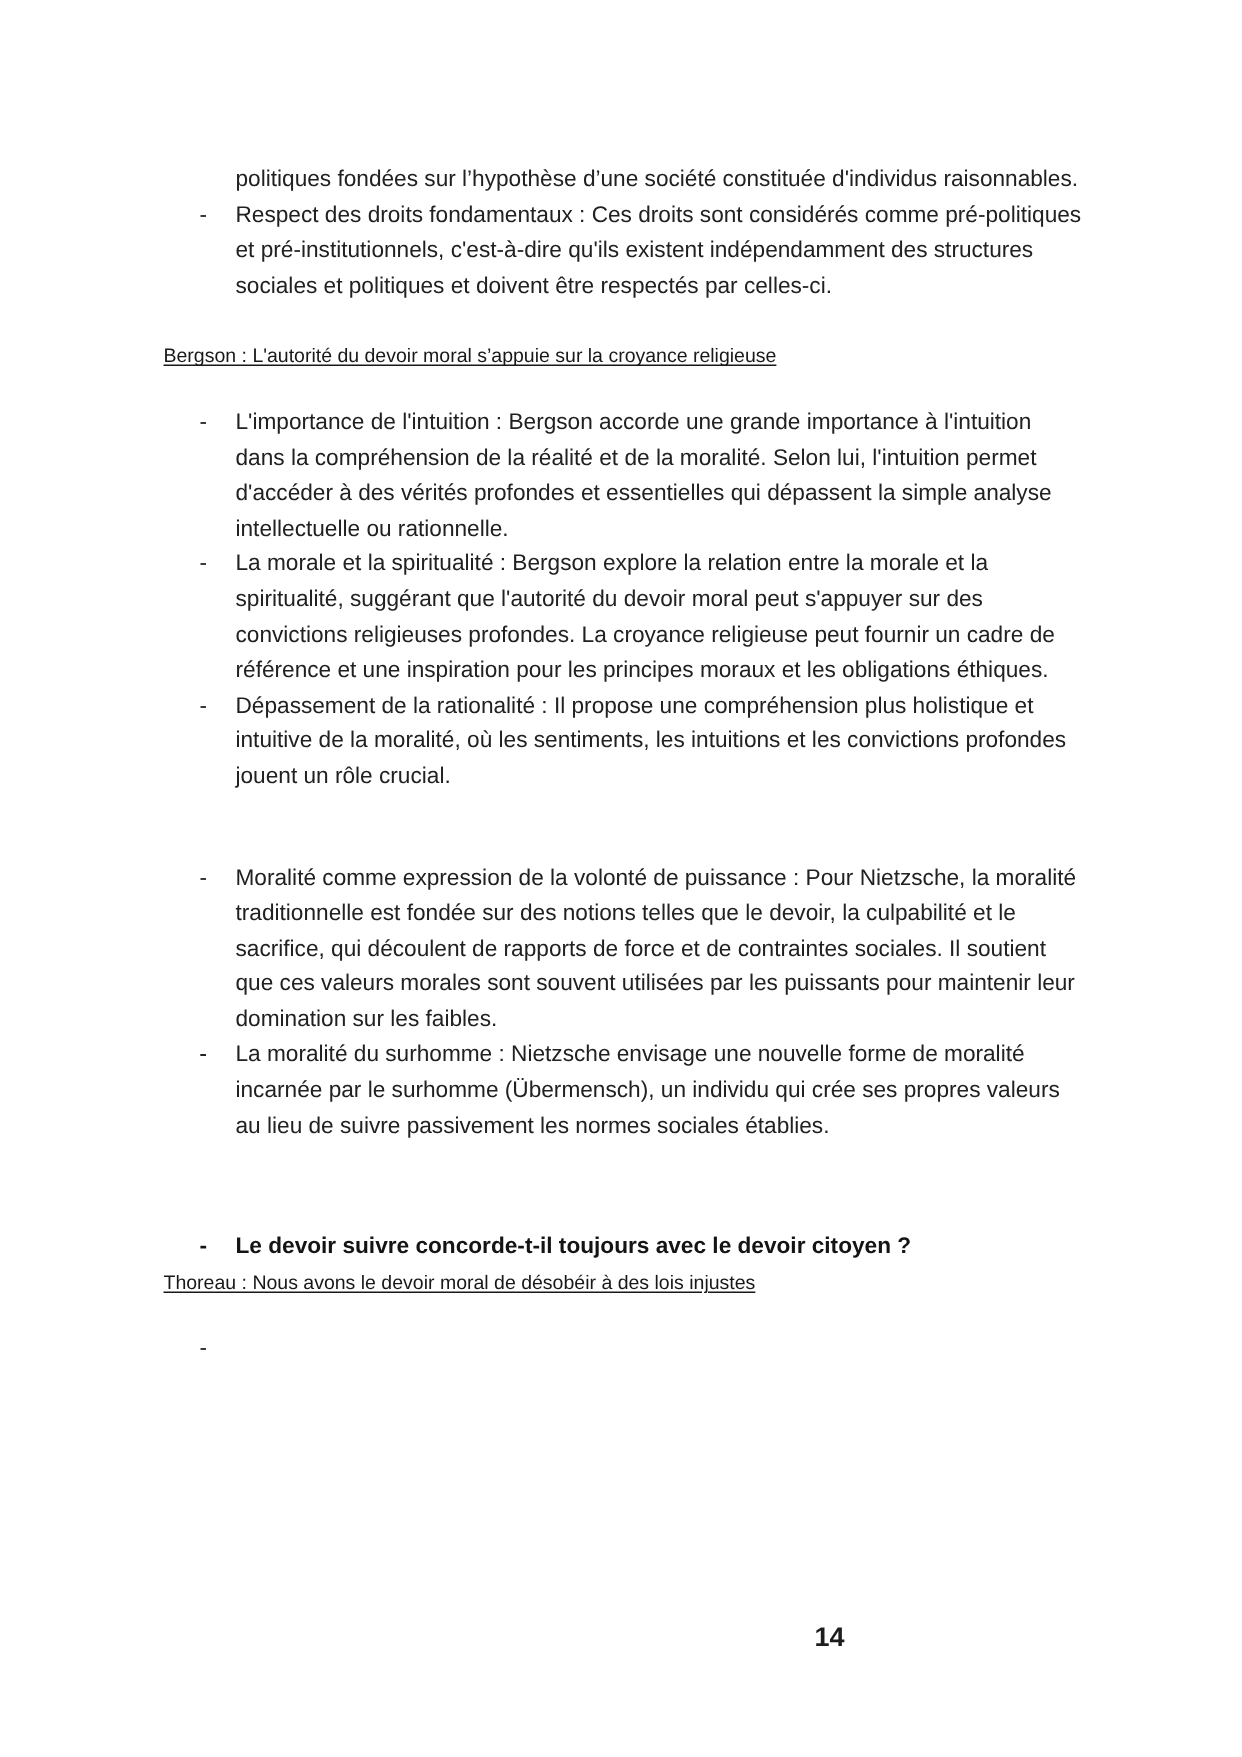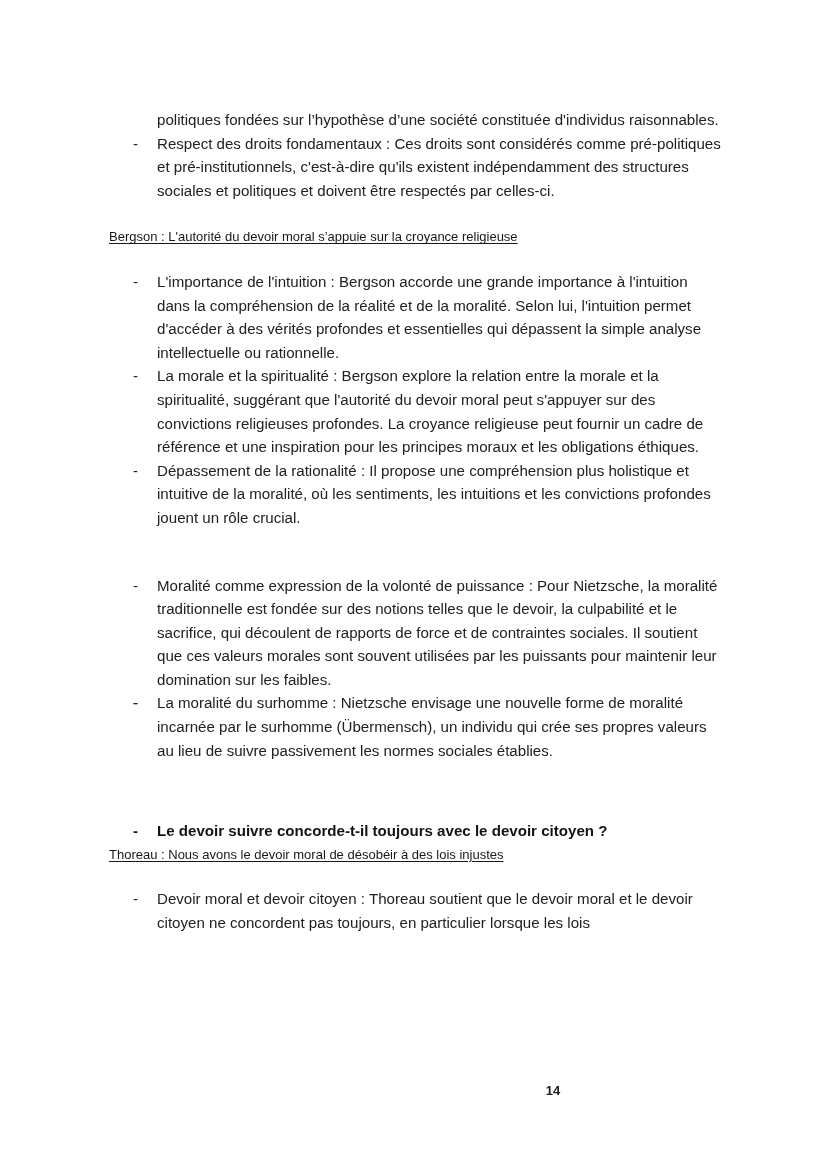--- a/index.html
+++ b/index.html
@@ -91,21 +91,21 @@
   .gap-big    { height: 57px; }
   .page-num {
     position: absolute;
     left: 0;
     top: 1082px;
     width: 828px;
     text-align: center;
     padding-left: 278px;
     box-sizing: border-box;
     color: #1d1d1d;
-    font-size: 13px;
+    font-size: 18px;
     font-weight: bold;
     line-height: 18px;
   }
 </style>
 </head>
 <body>
 
 <div class="page">
   <div class="content">
 
@@ -165,20 +165,19 @@
       <span>Le devoir suivre concorde-t-il toujours avec le devoir citoyen ?</span>
     </p>
 
     <p class="sec-head">Thoreau : Nous avons le devoir moral de désobéir à des lois injustes</p>
 
     <div class="gap-list"></div>
 
     <ul class="blist">
       <li class="txt bitem">
         <span class="dash">-</span>
-        <span>Devoir moral et devoir citoyen : Thoreau soutient que le devoir moral et le devoir citoyen ne concordent pas toujours, en particulier lorsque les lois</span>
       </li>
     </ul>
 
   </div>
 
   <div class="page-num">14</div>
 </div>
 
 </body></html>

